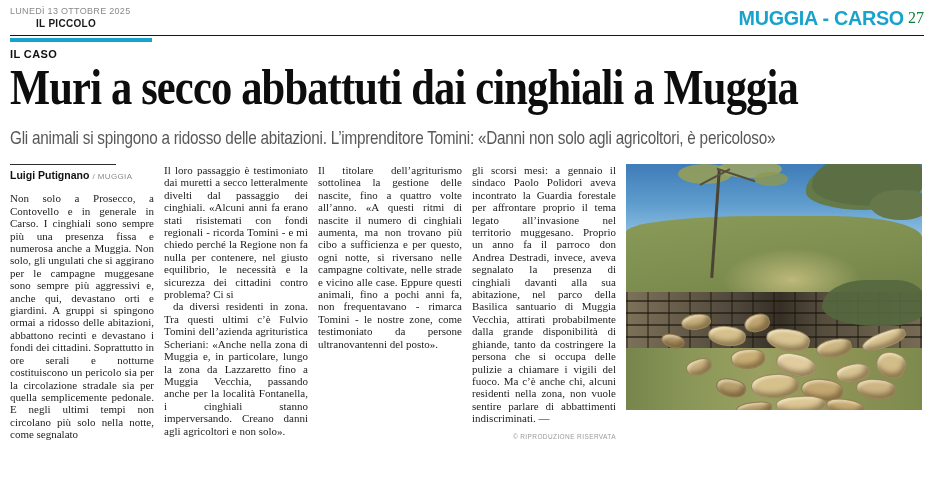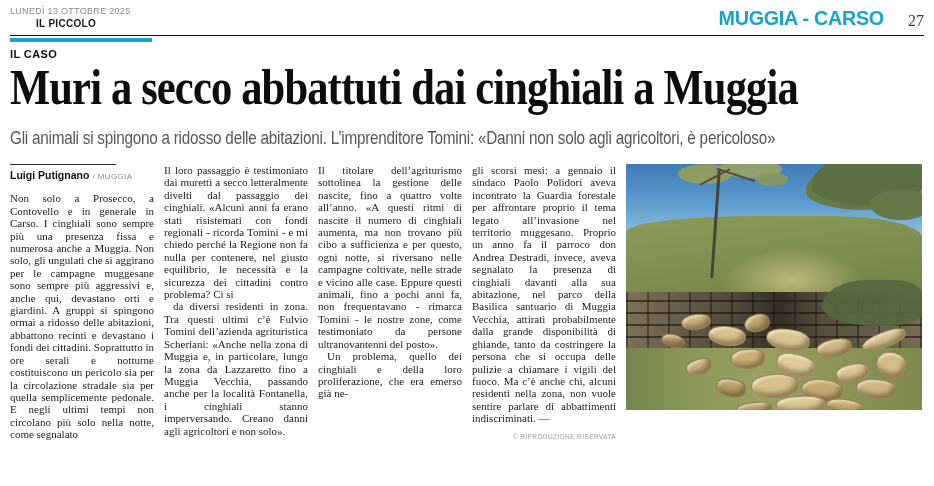--- a/index.html
+++ b/index.html
@@ -9,24 +9,24 @@
     font-family:"Liberation Serif", serif; color:#1a1a1a; overflow:hidden;
     margin:0 auto;
   }
   .inner { padding:6px 10px 0 10px; }
 
   
   .masthead { display:flex; justify-content:space-between; align-items:flex-start; }
   .mast-left { font-family:"Liberation Sans", sans-serif; }
   .mast-date { font-size:9px; color:#8a8a8a; letter-spacing:.3px; }
   .mast-paper { font-size:10px; font-weight:bold; color:#1a1a1a; letter-spacing:.3px; margin-top:2px;padding-left:26px; }
-  .mast-right { display:flex; align-items:flex-end; gap:24px; }
+  .mast-right { display:flex; align-items:center; gap:4px; }
   .mast-section { font-family:"Liberation Sans", sans-serif; font-weight:bold; font-size:21px;
     letter-spacing:-.3px; transform:scaleX(.94); transform-origin:right center; }
-  .mast-pagenum { font-family:"Liberation Serif", serif; font-size:16px; color:#701a75; }
+  .mast-pagenum { font-family:"Liberation Serif", serif; font-size:16px; color:#15803d; }
 
   .rule-black { border-top:1.5px solid #161616; margin-top:5px; }
   .kicker-bar { width:142px; height:4px; margin-top:2px; }
 
   
   .kicker { font-family:"Liberation Sans", sans-serif; font-weight:bold; font-size:11px;
     letter-spacing:.4px; margin-top:6px; color:#111; }
   .headline-wrap { height:56px; margin-top:1px; overflow:visible; }
   .headline {
     font-family:"Liberation Serif", serif; font-weight:bold; font-size:50px; line-height:1.04;
@@ -137,21 +137,20 @@
         <p>Non solo a Prosecco, a Contovello e in generale in Carso. I cinghiali sono sempre più una presenza fissa e numerosa anche a Muggia. Non solo, gli ungulati che si aggirano per le campagne muggesane sono sempre più aggressivi e, anche qui, devastano orti e giardini. A gruppi si spingono ormai a ridosso delle abitazioni, abbattono recinti e devastano i fondi dei cittadini. Soprattutto in ore serali e notturne costituiscono un pericolo sia per la circolazione stradale sia per quella semplicemente pedonale. E negli ultimi tempi non circolano più solo nella notte, come segnalato</p>
       </div>
 
       <div class="col">
         <p>Il loro passaggio è testimoniato dai muretti a secco letteralmente divelti dal passaggio dei cinghiali. «Alcuni anni fa erano stati risistemati con fondi regionali - ricorda Tomini - e mi chiedo perché la Regione non fa nulla per contenere, nel giusto equilibrio, le necessità e la sicurezza dei cittadini contro problema? Ci si</p>
         <p>da diversi residenti in zona. Tra questi ultimi c’è Fulvio Tomini dell’azienda agrituristica Scheriani: «Anche nella zona di Muggia e, in particolare, lungo la zona da Lazzaretto fino a Muggia Vecchia, passando anche per la località Fontanella, i cinghiali stanno imperversando. Creano danni agli agricoltori e non solo».</p>
       </div>
 
       <div class="col">
         <p>Il titolare dell’agriturismo sottolinea la gestione delle nascite, fino a quattro volte all’anno. «A questi ritmi di nascite il numero di cinghiali aumenta, ma non trovano più cibo a sufficienza e per questo, ogni notte, si riversano nelle campagne coltivate, nelle strade e vicino alle case. Eppure questi animali, fino a pochi anni fa, non frequentavano - rimarca Tomini - le nostre zone, come testimoniato da persone ultranovantenni del posto».</p>
-        <p>Un problema, quello dei cinghiali e della loro proliferazione, che era emerso già ne-</p>
       </div>
 
       <div class="col">
         <p>gli scorsi mesi: a gennaio il sindaco Paolo Polidori aveva incontrato la Guardia forestale per affrontare proprio il tema legato all’invasione nel territorio muggesano. Proprio un anno fa il parroco don Andrea Destradi, invece, aveva segnalato la presenza di cinghiali davanti alla sua abitazione, nel parco della Basilica santuario di Muggia Vecchia, attirati probabilmente dalla grande disponibilità di ghiande, tanto da costringere la persona che si occupa delle pulizie a chiamare i vigili del fuoco. Ma c’è anche chi, alcuni residenti nella zona, non vuole sentire parlare di abbattimenti indiscriminati. —</p>
         <p class="copyright">© RIPRODUZIONE RISERVATA</p>
       </div>
 
       <div class="photo-col">
         <div class="photo">
           <div class="ph-sky"></div>

